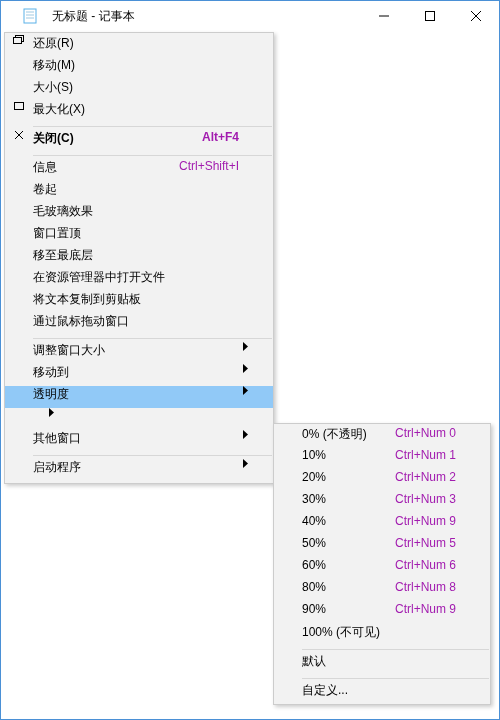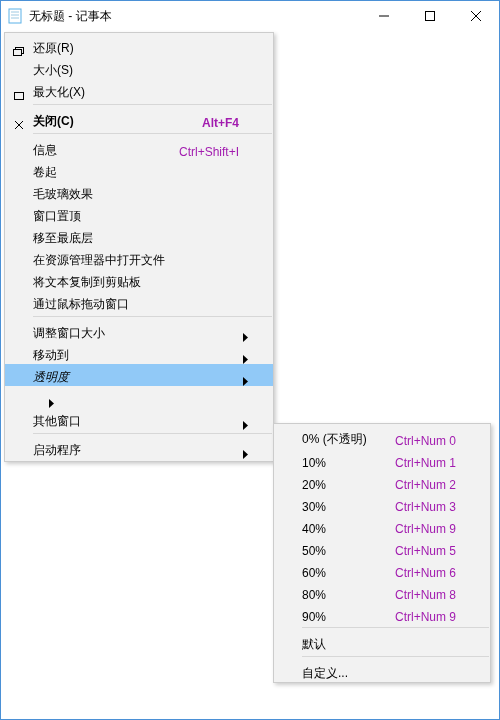--- a/index.html
+++ b/index.html
@@ -1,35 +1,35 @@
 <!DOCTYPE html>
 <html><head>
 <meta charset="utf-8">
 <style>
   html,body{margin:0;padding:0;font-family:"Microsoft YaHei","Segoe UI",Tahoma,sans-serif;font-size:12px;color:#000;background:#fff;}
   .window{position:relative;width:500px;height:720px;border:1px solid #4a90d6;box-sizing:border-box;background:#fff;}
   .titlebar{height:30px;display:flex;align-items:center;justify-content:space-between;background:#fff;}
-  .title-left{display:flex;align-items:center;gap:6px;padding-left:6px;}
+  .title-left{display:flex;align-items:center;gap:14px;padding-left:21px;}
   .app-icon{width:16px;height:16px;}
   .title-text{font-size:12px;}
   .win-controls{display:flex;height:100%;}
   .win-btn{width:46px;display:flex;align-items:center;justify-content:center;}
   .win-btn svg{display:block;}
   .editor{position:absolute;top:48px;left:0;right:0;bottom:0;background:#fff;}
   .watermark{position:absolute;left:108px;top:348px;font-size:14px;font-family:Arial,sans-serif;color:#000;text-shadow:1px 0 #fff,-1px 0 #fff,0 1px #fff,0 -1px #fff;pointer-events:none;}
   .menu{position:absolute;background:#f2f2f2;border:1px solid #cccccc;box-shadow:2px 2px 4px rgba(0,0,0,.2);}
   .menu1{left:3px;top:31px;width:268px;}
   .menu2{left:272px;top:422px;width:216px;}
-  .menu-item{display:flex;align-items:flex-end;height:22px;padding:0 20px 0 0;}
+  .menu-item{display:flex;align-items:flex-start;height:22px;padding:0 20px 0 0;}
   .mi-icon{width:28px;display:flex;align-items:center;justify-content:center;flex:0 0 28px;}
   .mi-label{flex:1 1 auto;white-space:nowrap;}
   .mi-accel{flex:0 0 auto;color:#a21caf;padding-left:12px;white-space:nowrap;}
   .mi-arrow{width:14px;flex:0 0 14px;display:flex;align-items:center;justify-content:center;}
   .menu-sep{height:1px;margin:3px 1px 3px 28px;background:#d7d7d7;}
-  .menu-item.highlight{background:#91c9f7;font-style:italic;}
+  .menu-item.highlight{background:#91c9f7;}
   .menu-item.bold .mi-label,.menu-item.bold .mi-accel{font-weight:600;}
   .menu-pad{height:2px;}
 </style>
 </head>
 <body>
 
 <div class="window">
 
   <div class="titlebar">
     <div class="title-left">
@@ -75,20 +75,26 @@
             <rect x="2.5" y="0.5" width="8" height="6" fill="none" stroke="#000"></rect>
             <rect x="0.5" y="2.5" width="8" height="6" fill="#f2f2f2" stroke="#000"></rect>
           </svg>
         </span>
         <span class="mi-label">还原(R)</span>
         <span class="mi-accel"></span>
         <span class="mi-arrow"></span>
       </div>
       <div class="menu-item">
         <span class="mi-icon"></span>
+        <span class="mi-label">移动(M)</span>
+        <span class="mi-accel"></span>
+        <span class="mi-arrow"></span>
+      </div>
+      <div class="menu-item">
+        <span class="mi-icon"></span>
         <span class="mi-label">大小(S)</span>
         <span class="mi-accel"></span>
         <span class="mi-arrow"></span>
       </div>
       <div class="menu-item">
         <span class="mi-icon">
           <svg width="12" height="10">
             <rect x="1.5" y="1.5" width="9" height="7" fill="none" stroke="#000"></rect>
           </svg>
         </span>
@@ -269,20 +275,26 @@
         <span class="mi-label">80%</span>
         <span class="mi-accel">Ctrl+Num 8</span>
         <span class="mi-arrow"></span>
       </div>
       <div class="menu-item">
         <span class="mi-icon"></span>
         <span class="mi-label">90%</span>
         <span class="mi-accel">Ctrl+Num 9</span>
         <span class="mi-arrow"></span>
       </div>
+      <div class="menu-item">
+        <span class="mi-icon"></span>
+        <span class="mi-label">100% (不可见)</span>
+        <span class="mi-accel"></span>
+        <span class="mi-arrow"></span>
+      </div>
       <div class="menu-sep"></div>
       <div class="menu-item">
         <span class="mi-icon"></span>
         <span class="mi-label">默认</span>
         <span class="mi-accel"></span>
         <span class="mi-arrow"></span>
       </div>
       <div class="menu-sep"></div>
       <div class="menu-item">
         <span class="mi-icon"></span>

